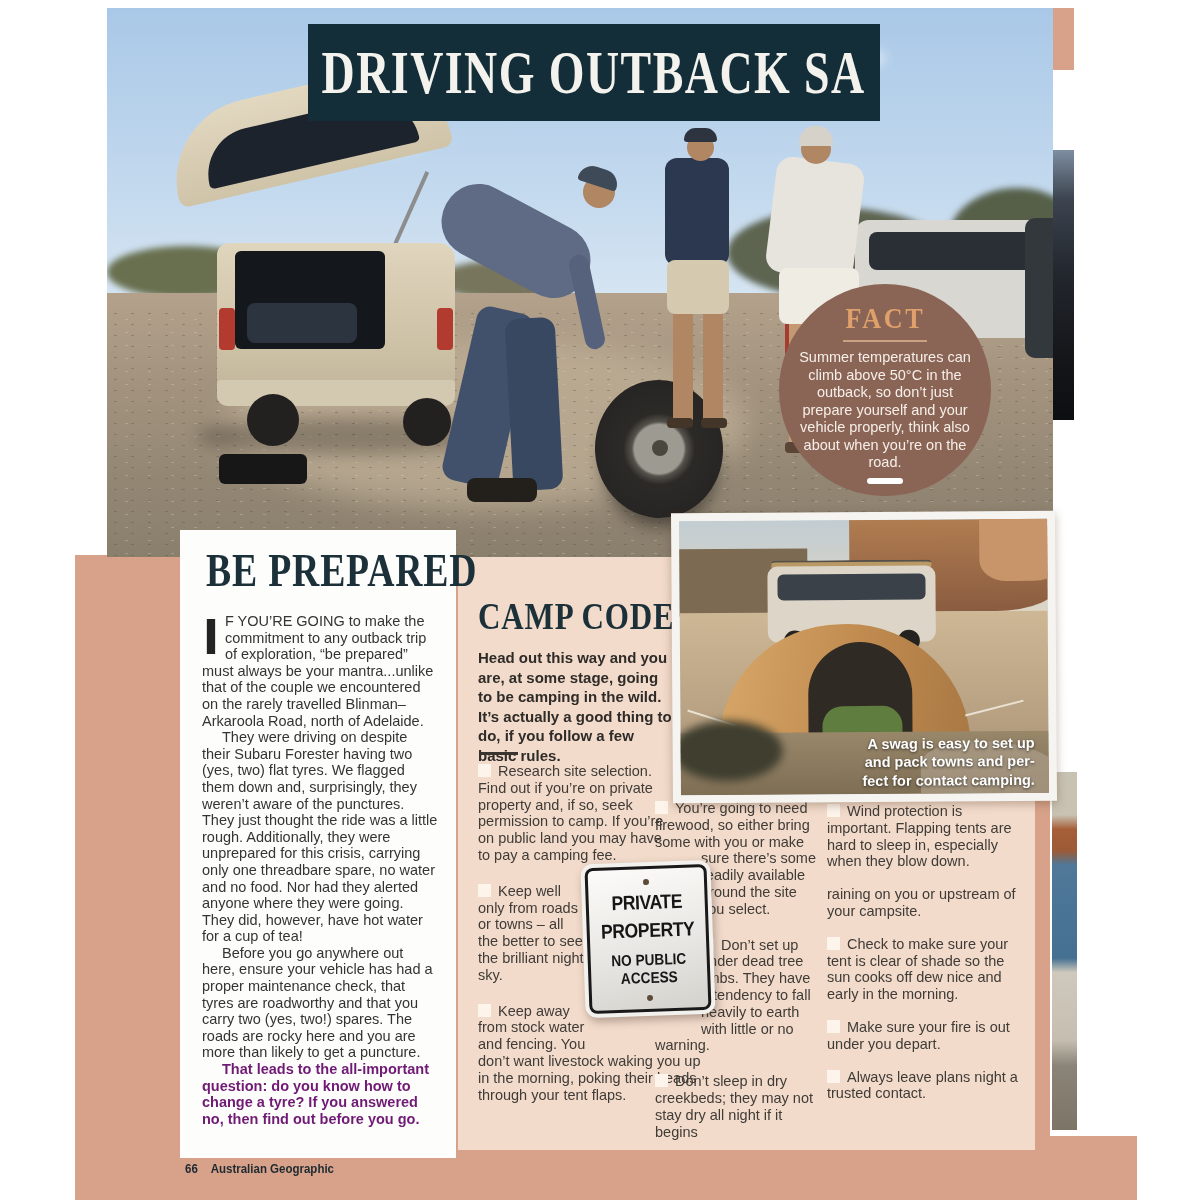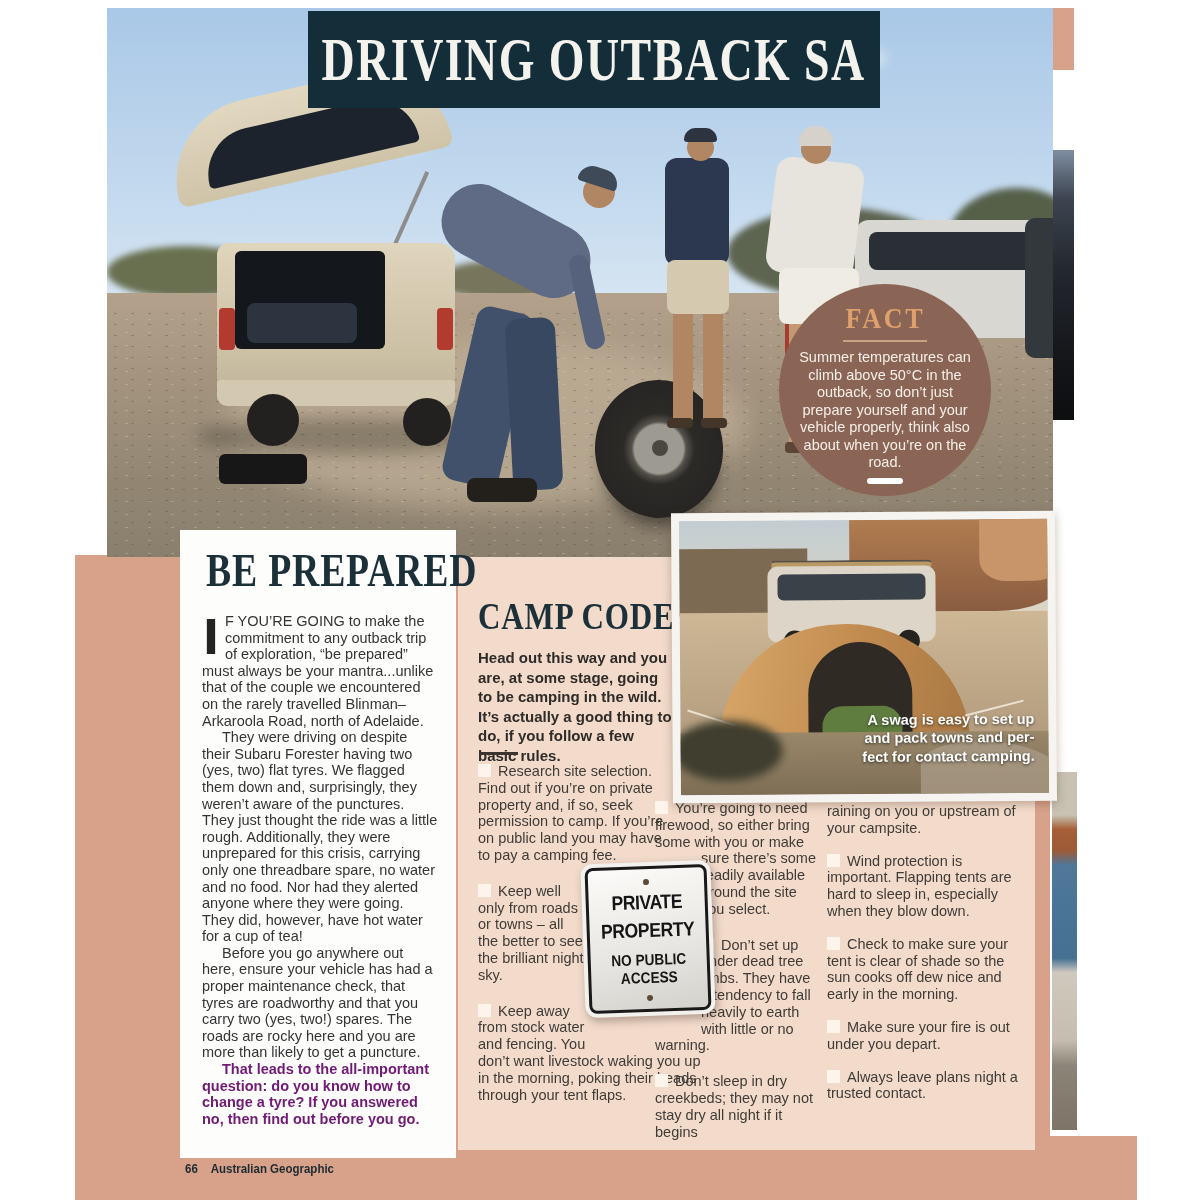--- a/index.html
+++ b/index.html
@@ -75,21 +75,21 @@
   .p3-sandal{width:30px;height:11px;background:#5a4536;border-radius:4px;}
 
   .bg-car{left:748px;top:212px;width:200px;height:118px;background:#d9d7d2;border-radius:14px 18px 6px 6px;}
   .bg-car-win{left:762px;top:224px;width:170px;height:38px;background:#2a2f36;border-radius:8px;}
   .fig-dark1{left:700px;top:238px;width:30px;height:96px;background:#444c52;border-radius:10px;}
   .fig-red{left:678px;top:288px;width:26px;height:64px;background:#a63c30;border-radius:8px;}
   .fig-dark2{left:918px;top:210px;width:42px;height:140px;background:#33383d;border-radius:10px;}
   .tub{left:112px;top:446px;width:88px;height:30px;background:#171717;border-radius:6px;}
 
   
-  .banner{left:308px;top:11px;width:572px;height:97px;background:#132e39;z-index:4;
+  .banner{left:308px;top:24px;width:572px;height:97px;background:#132e39;z-index:4;
     display:flex;align-items:center;justify-content:center;}
   .banner-title{color:#f3f2ed;font-family:"Liberation Serif",serif;font-weight:700;font-size:62px;
     letter-spacing:2px;transform:scaleX(.74);white-space:nowrap;}
 
   
   .fact{left:779px;top:284px;width:212px;height:212px;border-radius:50%;background:#8a6455;z-index:5;
     display:flex;flex-direction:column;align-items:center;text-align:center;}
   .fact-title{margin-top:18px;color:#dfa06c;font-family:"Liberation Serif",serif;font-weight:700;
     font-size:29px;letter-spacing:3px;transform:scaleX(.9);}
   .fact-rule{width:84px;height:2px;background:#caa183;margin:5px 0 7px 0;}
@@ -147,21 +147,21 @@
   .t-rack{left:92px;top:40px;width:160px;height:8px;background:#b99a66;border-radius:4px;border-top:2px solid #55504a;}
   .t-wheel{width:22px;height:22px;background:#25231f;border-radius:50%;}
   .t-dome{left:38px;top:104px;width:252px;height:136px;background:linear-gradient(100deg,#d8a869,#c08a4f 55%,#a87844);
     border-radius:130px 130px 14px 14px;}
   .t-open{left:128px;top:122px;width:104px;height:114px;background:#302a24;border-radius:52px 52px 10px 10px;}
   .t-bag{left:142px;top:186px;width:80px;height:44px;background:#5f7d3f;border-radius:20px;}
   .t-rope{height:2px;background:#e9e2d2;}
   .t-fg{left:0;top:212px;width:100%;height:62px;background:linear-gradient(180deg,#99876a,#7e6e54);}
   .t-bush{left:-8px;top:200px;width:110px;height:60px;background:#3f3e2f;border-radius:50%;filter:blur(4px);}
   .t-rocks{left:240px;top:222px;width:140px;height:56px;background:#a99a85;border-radius:40% 60% 0 0;opacity:.8;}
-  .t-caption{right:14px;bottom:28px;text-align:right;color:#ffffff;font-weight:700;font-size:14.5px;line-height:18.5px;
+  .t-caption{right:14px;bottom:4px;text-align:right;color:#ffffff;font-weight:700;font-size:14.5px;line-height:18.5px;
     text-shadow:0 1px 3px rgba(0,0,0,.65);}
 
   
   .footer{left:185px;top:1162px;z-index:3;color:#1d2a31;font-size:12.5px;font-weight:700;transform:scaleX(.92);transform-origin:left;}
   .footer .pn{margin-right:14px;}
 </style>
 </head>
 <body>
 
 <div id="canvas">
@@ -281,24 +281,24 @@
     <div class="ck-item">
       <span class="ckbox"></span><span>Don’t set up under dead tree limbs. They have a tendency to fall heavily to earth with little or no warning.</span>
     </div>
     <div class="ck-item" style="clear:left;">
       <span class="ckbox"></span><span>Don’t sleep in dry creekbeds; they may not stay dry all night if it begins</span>
     </div>
   </div>
 
   <div class="abs ckcol col3">
     <div class="ck-item">
+      <span class="ckbox"></span><span>Wind protection is important. Flapping tents are hard to sleep in, especially when they blow down.</span>
+    </div>
+    <div class="ck-item">
       <span>raining on you or upstream of your campsite.</span>
-    </div>
-    <div class="ck-item">
-      <span class="ckbox"></span><span>Wind protection is important. Flapping tents are hard to sleep in, especially when they blow down.</span>
     </div>
     <div class="ck-item">
       <span class="ckbox"></span><span>Check to make sure your tent is clear of shade so the sun cooks off dew nice and early in the morning.</span>
     </div>
     <div class="ck-item">
       <span class="ckbox"></span><span>Make sure your fire is out under you depart.</span>
     </div>
     <div class="ck-item">
       <span class="ckbox"></span><span>Always leave plans night a trusted contact.</span>
     </div>

